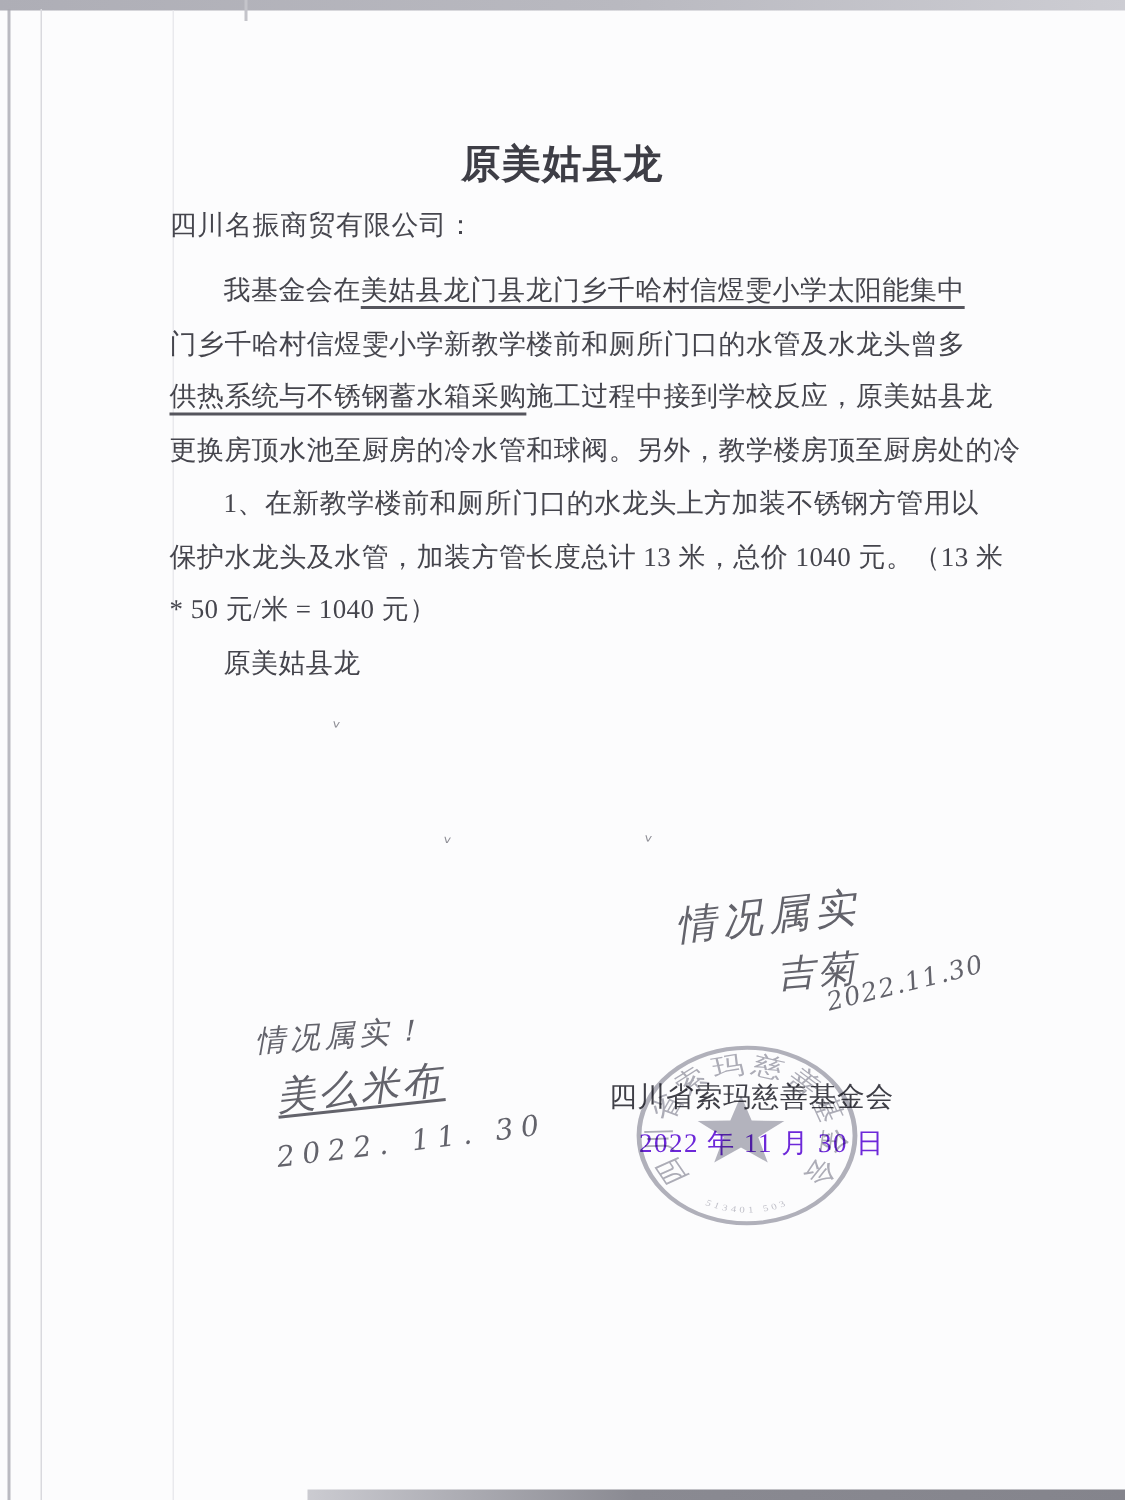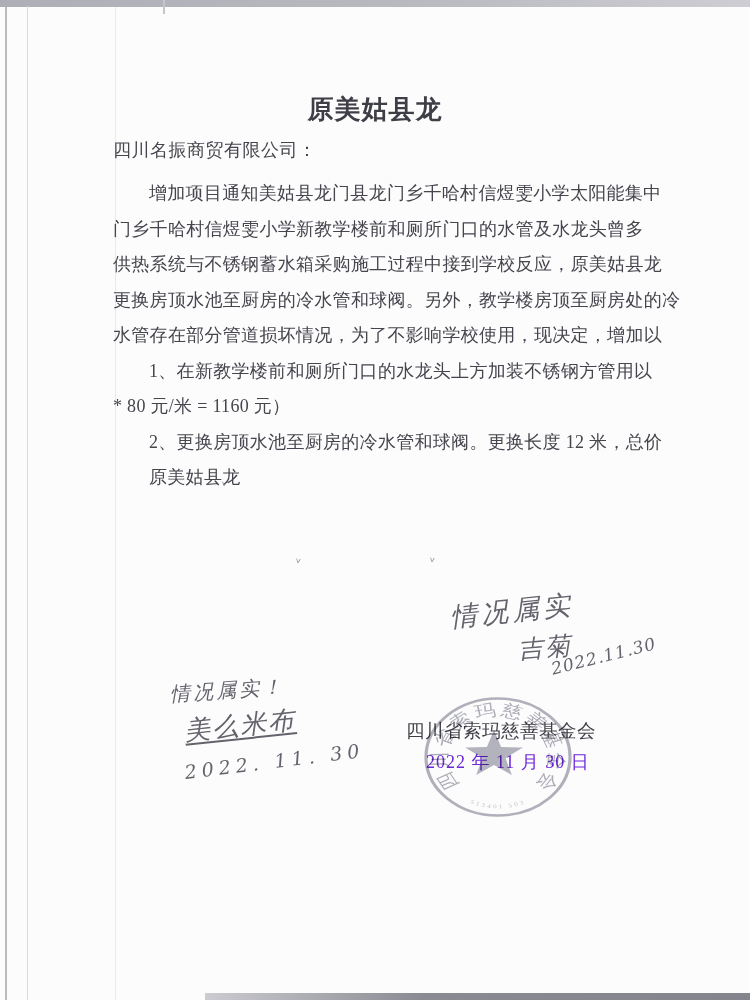--- a/index.html
+++ b/index.html
@@ -32,20 +32,21 @@
     position:absolute;left:113px;top:138px;
     font-size:18px;color:#45454d;letter-spacing:.5px;text-align:center;
   }
   .body-lines{
     position:absolute;left:113px;top:176px;width:540px;
     font-size:18px;line-height:35.5px;color:#45454d;letter-spacing:.3px;
   }
   .line{white-space:nowrap;}
   .line.indent{padding-left:36px;}
   .ul{
+    text-decoration:underline;
     text-underline-offset:5px;
     text-decoration-thickness:1.5px;
     text-decoration-color:#55555d;
   }
   .proof-tick{
     position:absolute;font-size:13px;color:#6a6a74;
     font-family:"DejaVu Sans",sans-serif;transform:rotate(8deg);opacity:.75;
   }
   .tick-1{left:222px;top:474px;}
   .tick-2{left:296px;top:551px;}
@@ -86,28 +87,27 @@
 <div class="scan-strip-top"></div>
 <div class="scan-strip-bottom"></div>
 <div class="scan-edge-1"></div>
 <div class="scan-edge-2"></div>
 <div class="scan-crease"></div>
 <div class="scan-edge-top"></div>
 
 <div class="title">原美姑县龙</div>
 <div class="addressee">四川名振商贸有限公司：</div>
 <div class="body-lines" id="body-lines">
-    <div class="line indent"><span>增加项目通知</span><span class="ul">美姑县龙门县龙门乡千哈村信煜雯小学太阳能集中</span></div>
+    <div class="line indent"><span>我基金会在</span><span class="ul">美姑县龙门县龙门乡千哈村信煜雯小学太阳能集中</span></div>
     <div class="line"><span>门乡千哈村信煜雯小学新教学楼前和厕所门口的水管及水龙头曾多</span></div>
     <div class="line"><span class="ul">供热系统与不锈钢蓄水箱采购</span><span>施工过程中接到学校反应，原美姑县龙</span></div>
     <div class="line"><span>更换房顶水池至厨房的冷水管和球阀。另外，教学楼房顶至厨房处的冷</span></div>
-    <div class="line"><span>水管存在部分管道损坏情况，为了不影响学校使用，现决定，增加以</span></div>
     <div class="line indent"><span>1、在新教学楼前和厕所门口的水龙头上方加装不锈钢方管用以</span></div>
-    <div class="line"><span>* 80 元/米 = 1160 元）</span></div>
-    <div class="line indent"><span>2、更换房顶水池至厨房的冷水管和球阀。更换长度 12 米，总价</span></div>
+    <div class="line"><span>保护水龙头及水管，加装方管长度总计 13 米，总价 1040 元。（13 米</span></div>
+    <div class="line"><span>* 50 元/米 = 1040 元）</span></div>
     <div class="line indent"><span>原美姑县龙</span></div>
   </div>
 
 <span class="proof-tick tick-1">ᵥ</span>
 <span class="proof-tick tick-2">ᵥ</span>
 <span class="proof-tick tick-3">ᵥ</span>
 
 <div class="hw hw-right-note">情况属实</div>
 <div class="hw hw-right-sig">吉菊</div>
 <div class="hw hw-right-date">2022.11.30</div>

